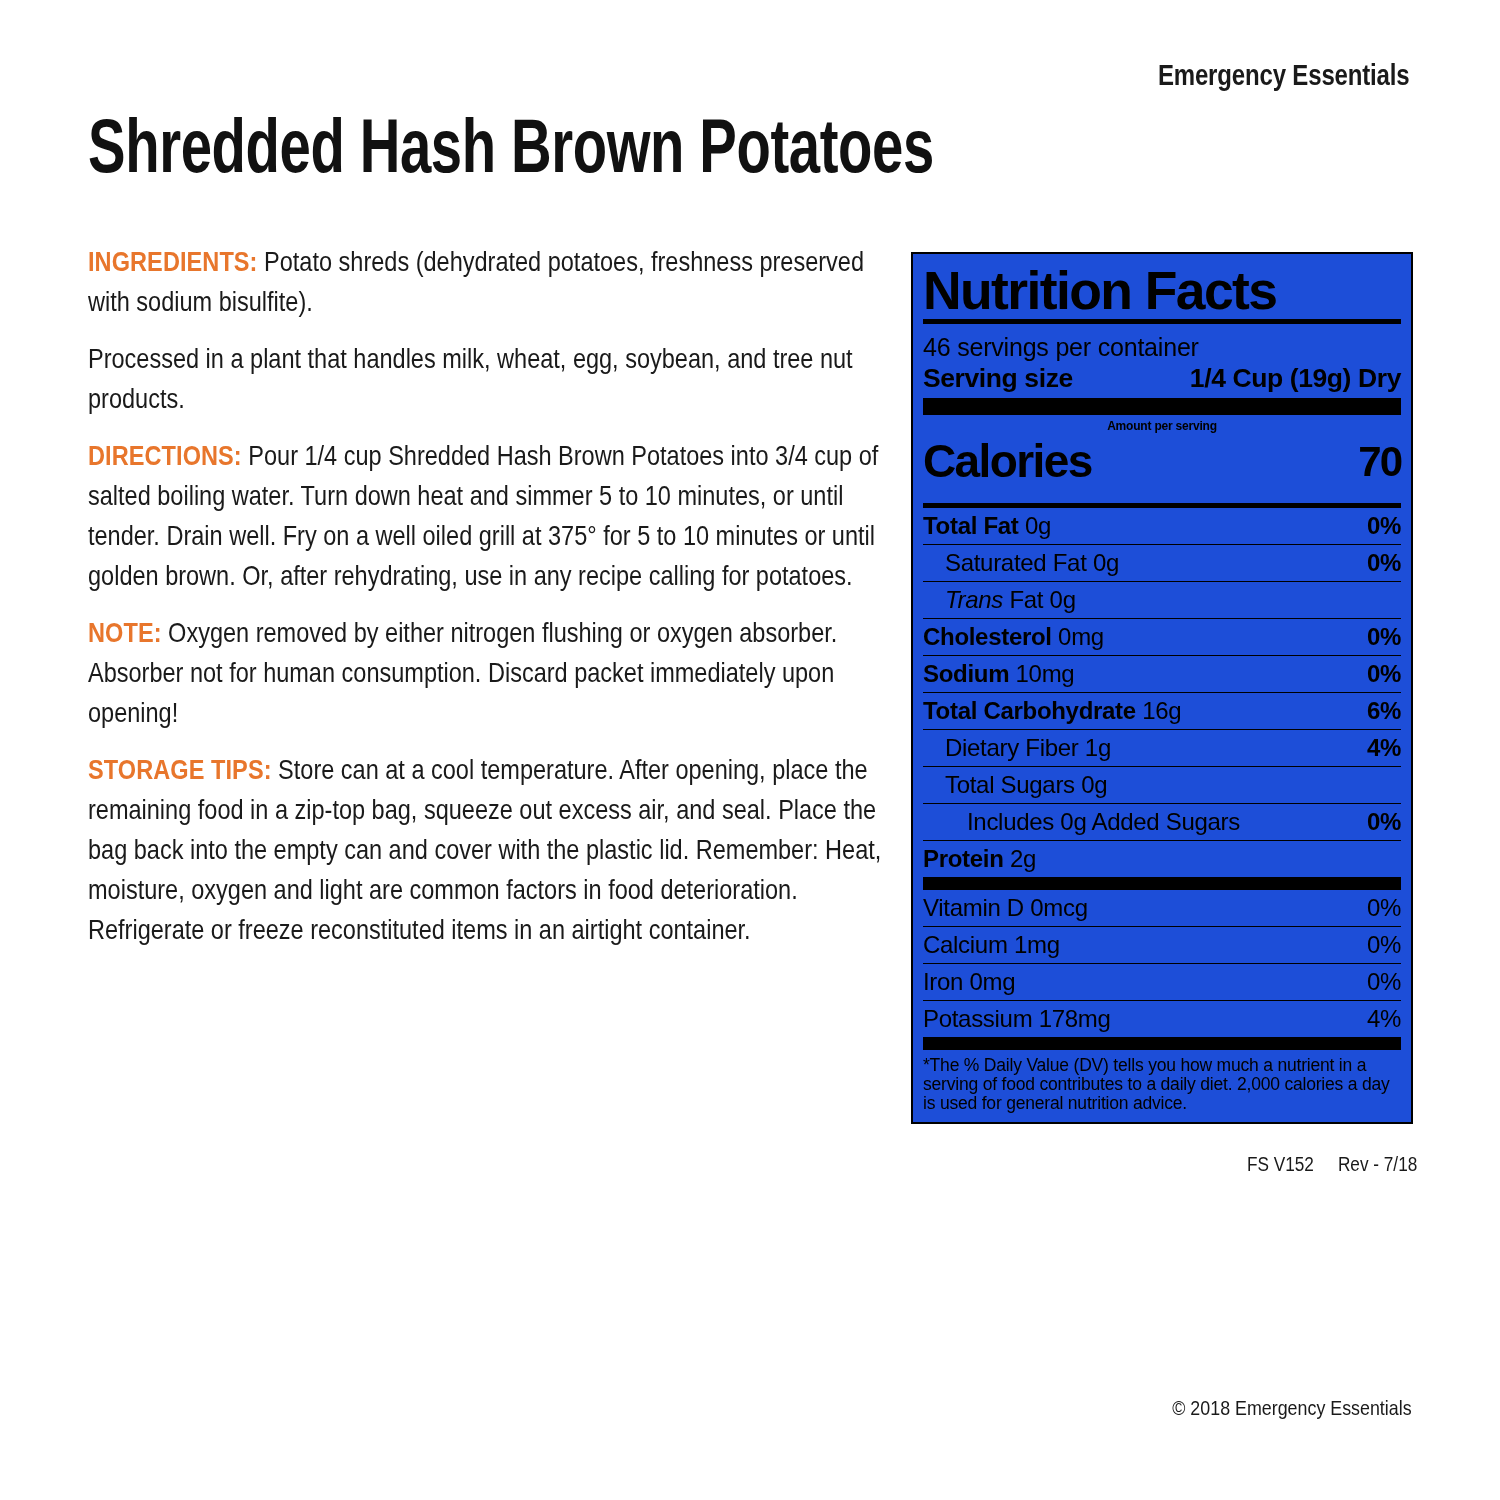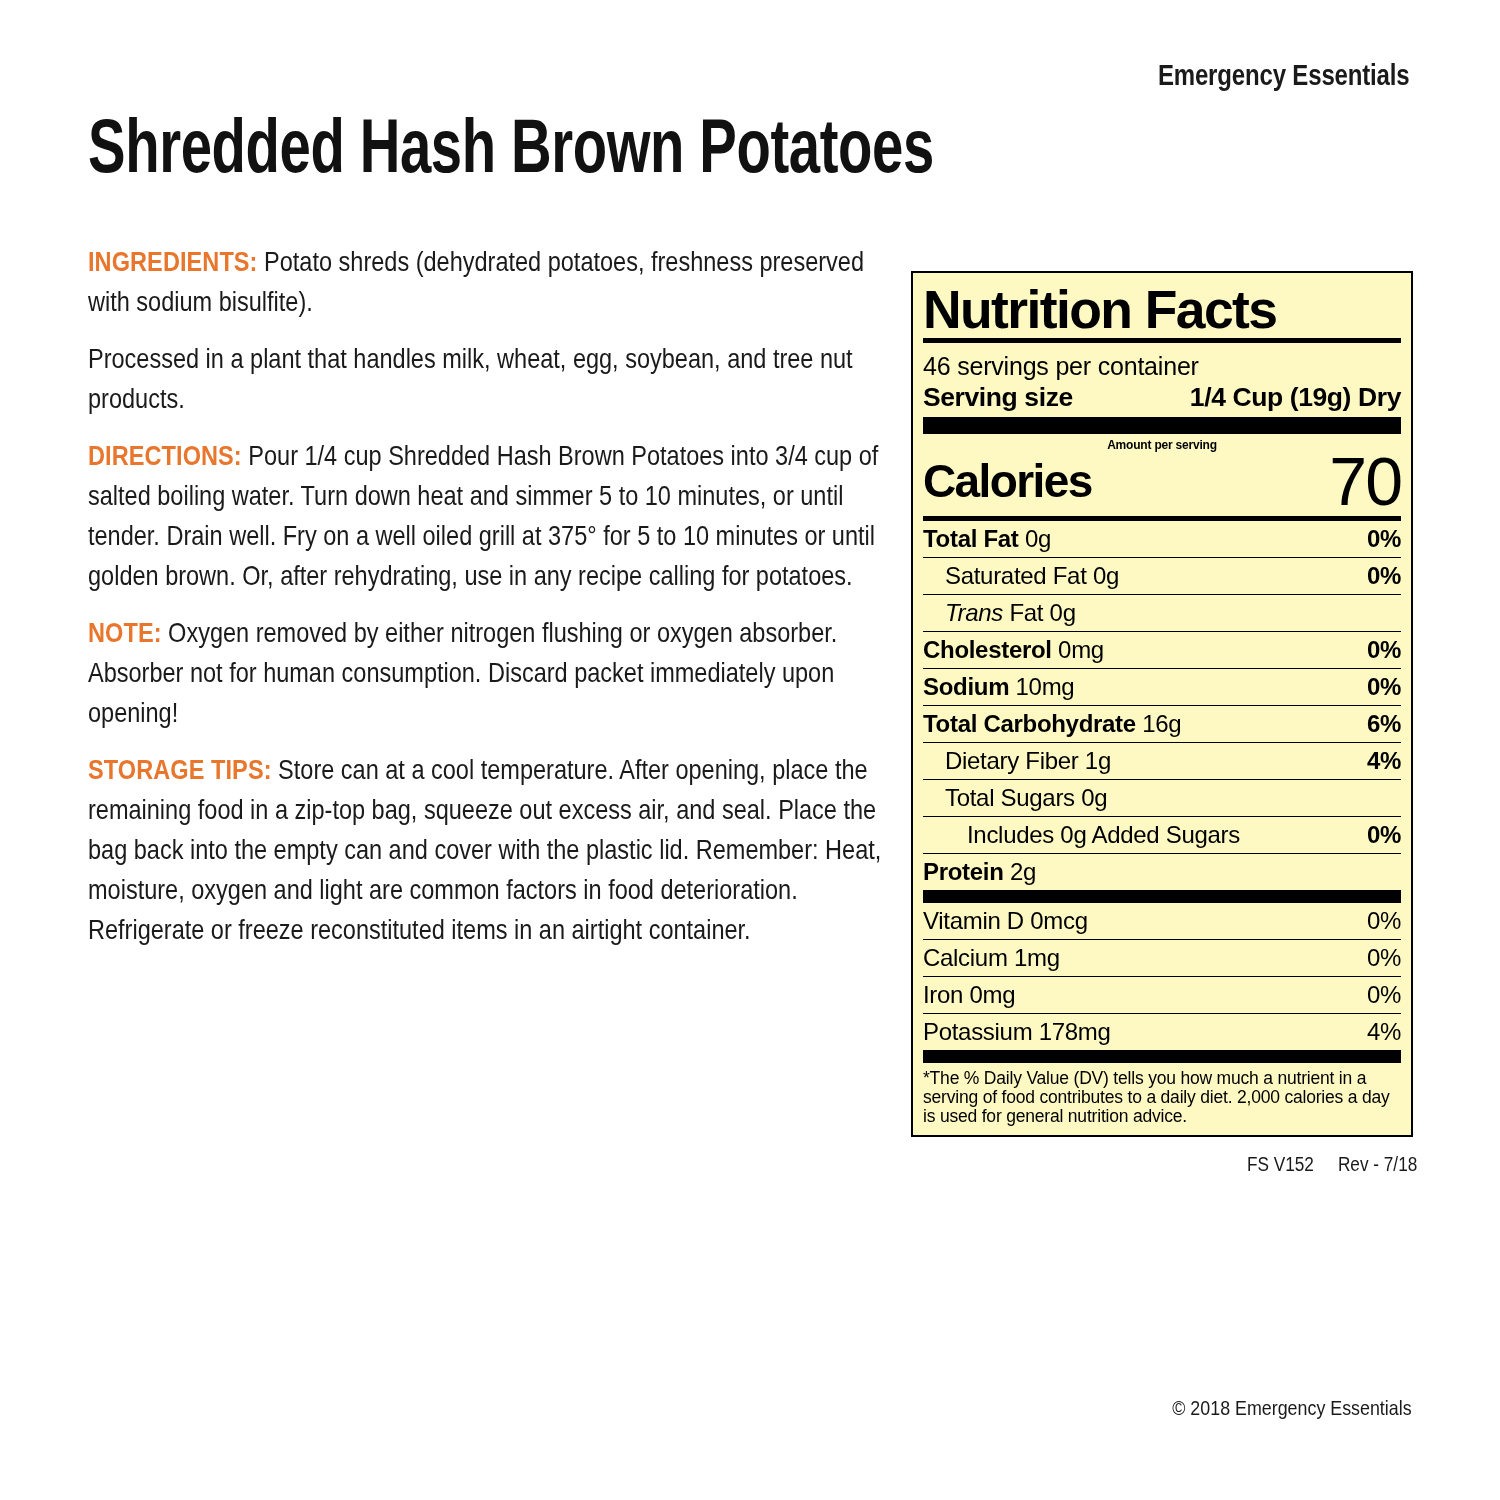--- a/index.html
+++ b/index.html
@@ -74,26 +74,25 @@
     color: #E8762C;
     letter-spacing: 0.1px;
   }
 
   
   .nf {
     position: absolute;
     left: 911px;
     top: 252px;
     width: 502px;
-    background: #fef9c3;
+    background: #1d4ed8;
     border: 2.5px solid #000;
     padding: 6px 10px 5px 10px;
     font-family: "Liberation Sans", sans-serif;
     color: #000;
-    margin-top: 19px;
   }
 
   .nf-title {
     font-weight: bold;
     font-size: 54px;
     line-height: 56px;
     letter-spacing: -1.6px;
     transform: scaleX(0.99);
     transform-origin: left center;
     white-space: nowrap;
@@ -124,33 +123,33 @@
     font-weight: bold;
     font-size: 12px;
     line-height: 22px;
     padding-top: 0;
     letter-spacing: -0.2px;
     text-align: center;
   }
 
   .nf-cal-row {
     display: flex;
-    align-items: center;
+    align-items: flex-start;
     justify-content: space-between;
-    padding-bottom: 10px;
+    padding-bottom: 16px;
   }
   .nf-cal-label {
     font-weight: bold;
     font-size: 46px;
     line-height: 48px;
     letter-spacing: -1.6px;
   }
   .nf-cal-value {
-    font-weight: normal;
-    font-size: 68px;
+    font-weight: bold;
+    font-size: 42px;
     line-height: 50px;
     letter-spacing: -2px;
   }
 
   .nf-dv-head {
     text-align: right;
     font-weight: bold;
     font-size: 22.5px;
     line-height: 29px;
     padding: 2px 0 2px 0;

